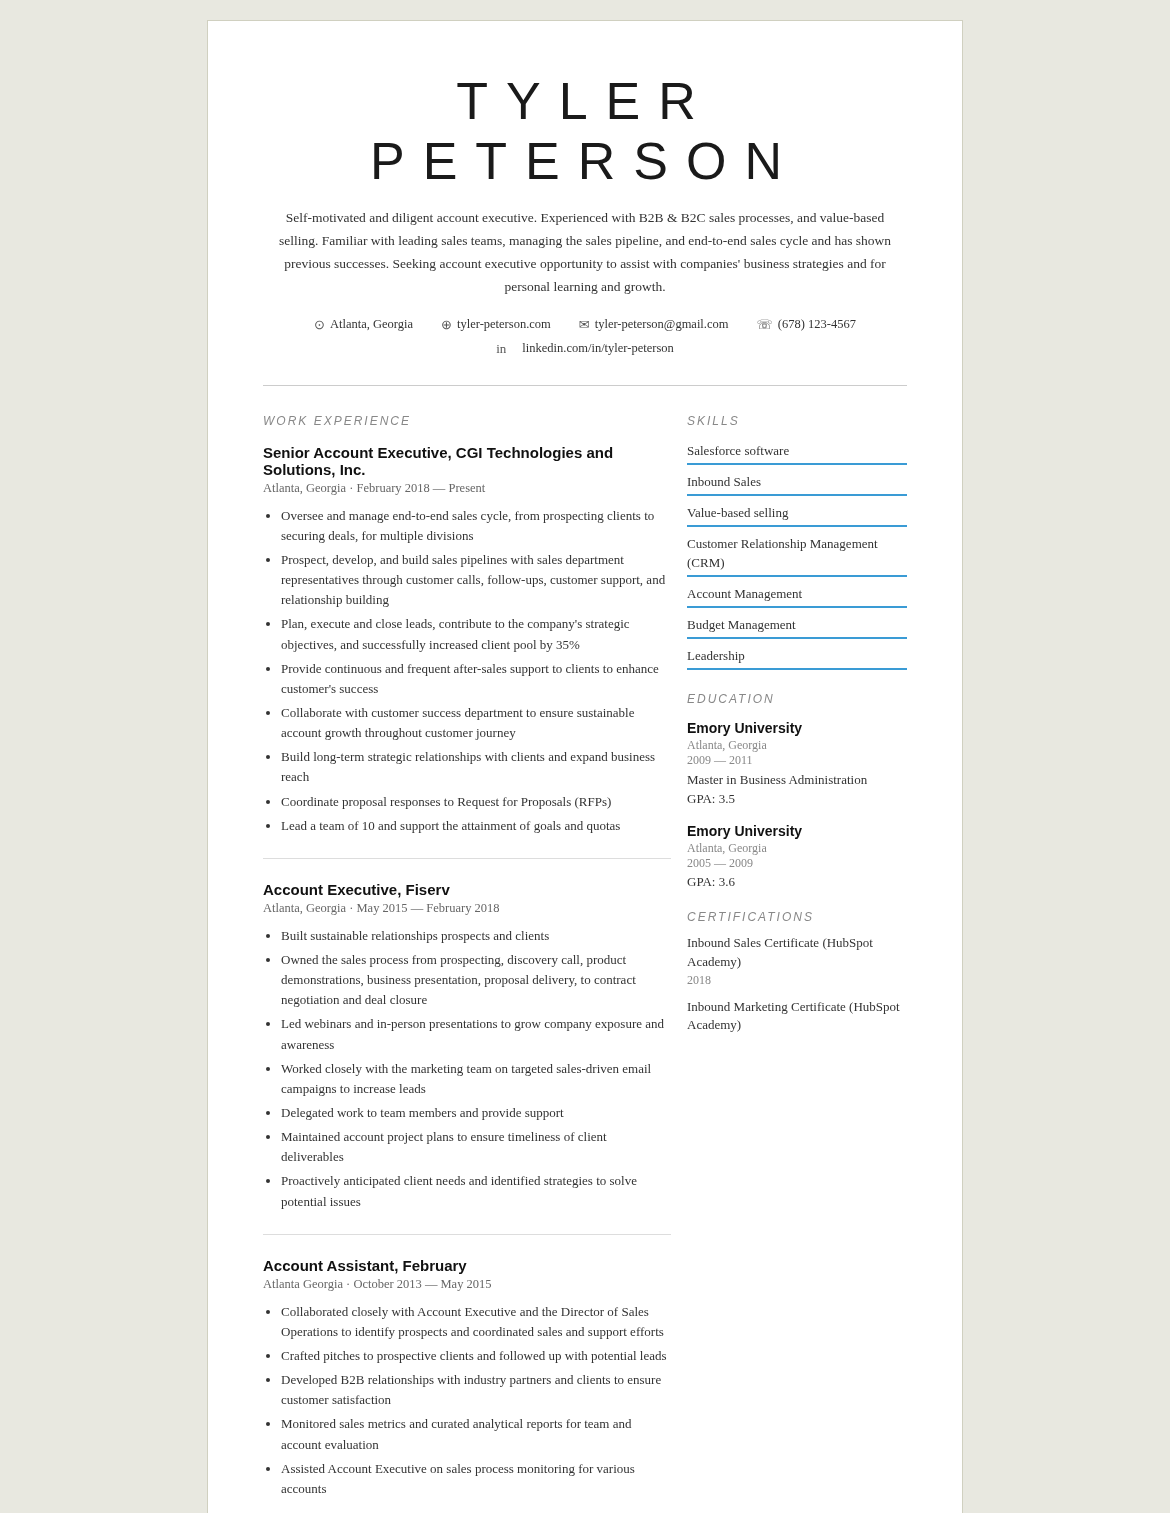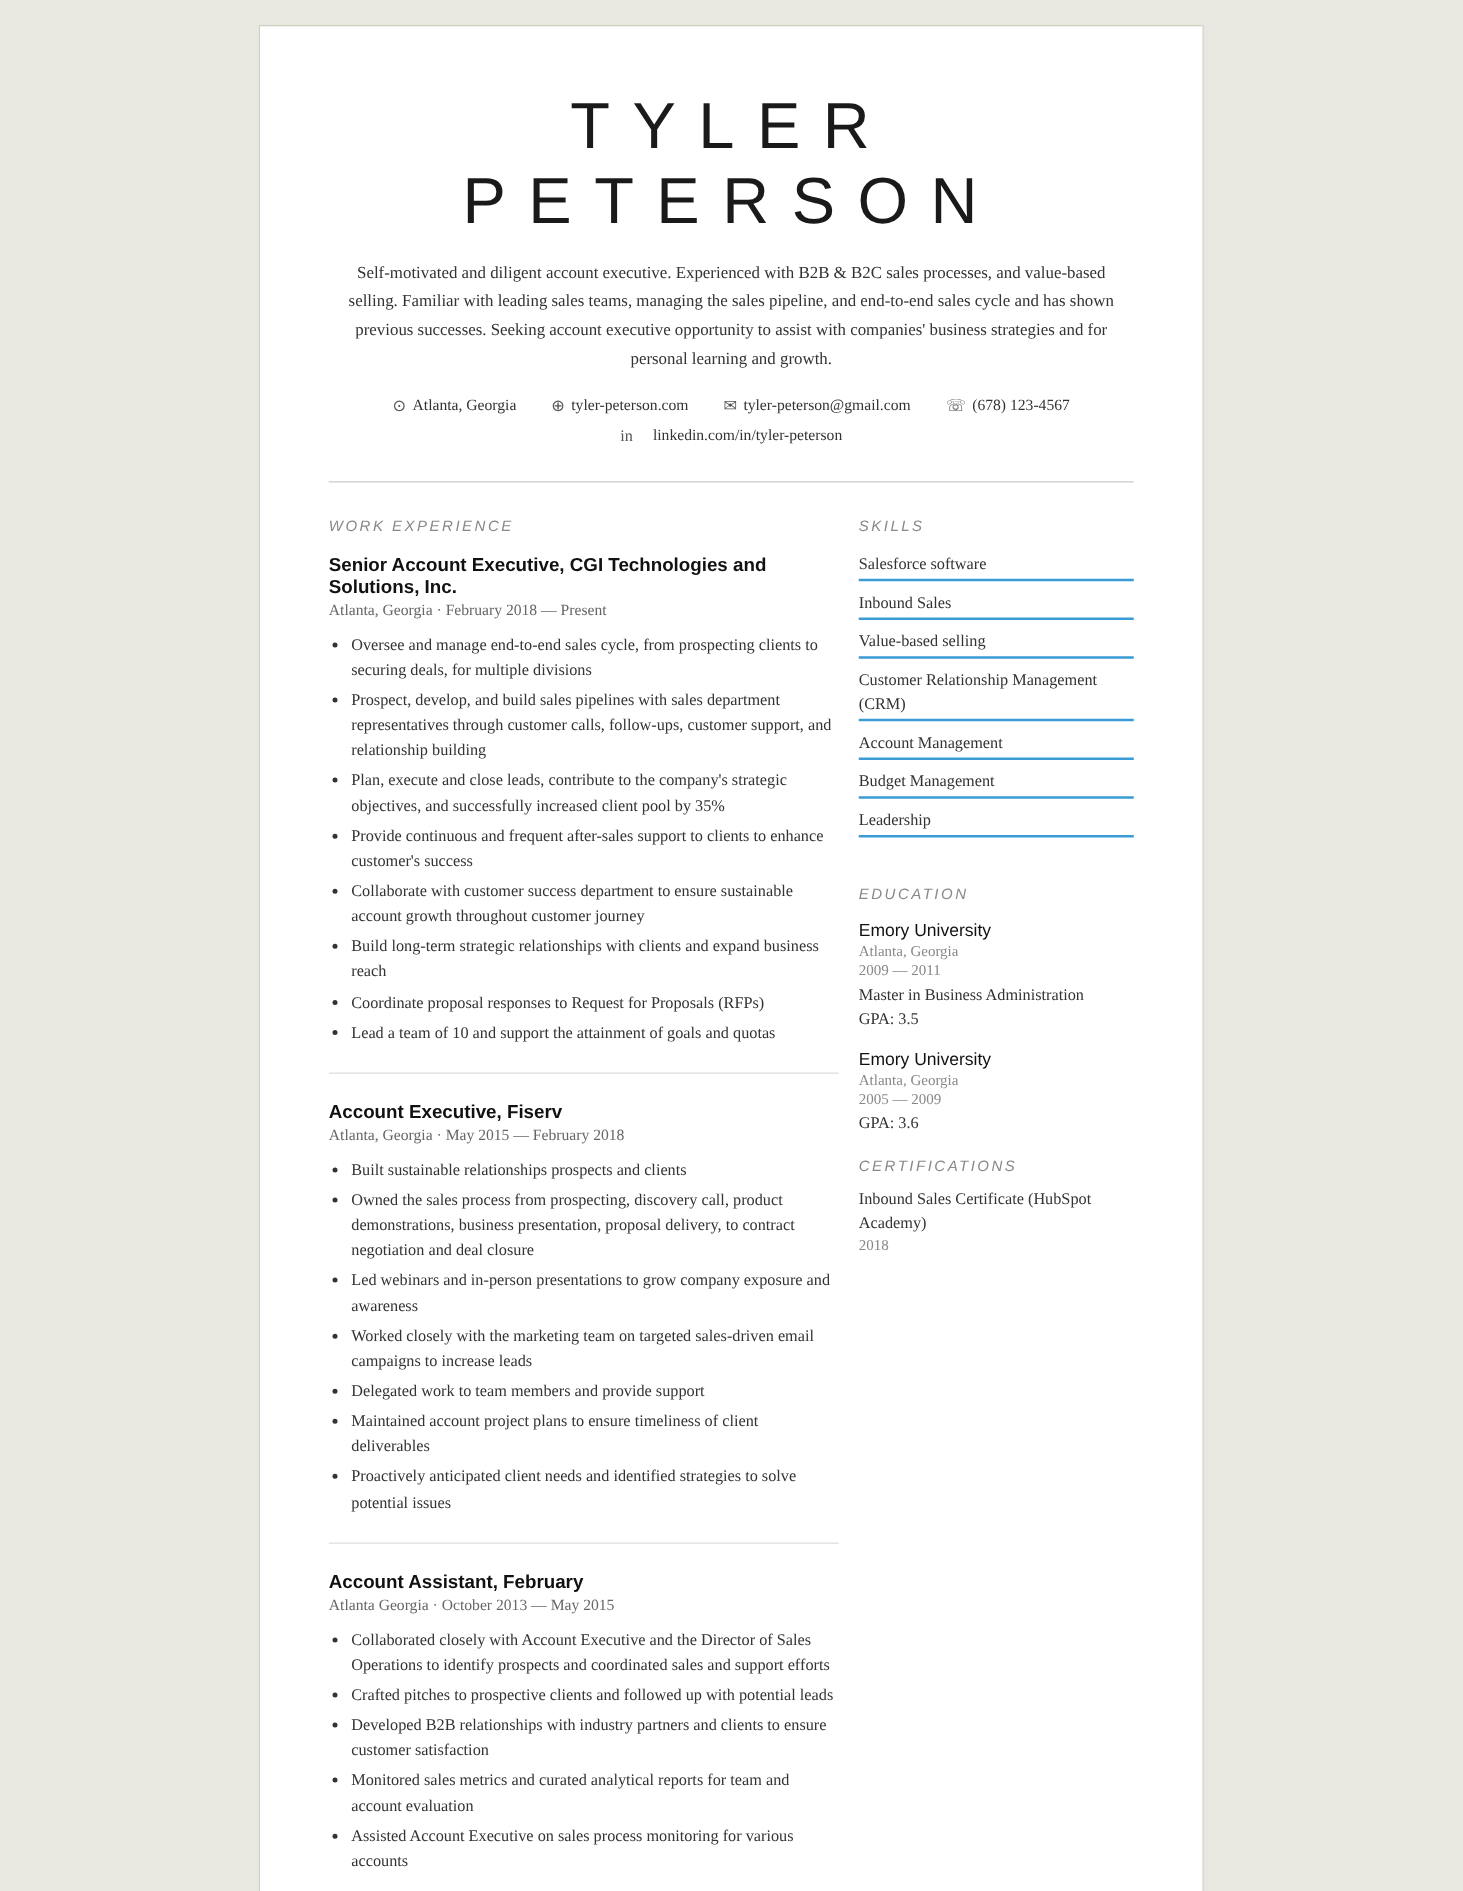--- a/index.html
+++ b/index.html
@@ -145,21 +145,21 @@
       margin-top: 3px;
       margin-bottom: 8px;
     }
     
     .edu-item {
       margin-bottom: 16px;
     }
     .edu-school {
       font-family: 'Arial', sans-serif;
       font-size: 14px;
-      font-weight: 400;
+      font-weight: 700;
       color: #111;
       margin-bottom: 2px;
     }
     .edu-location {
       font-size: 12px;
       color: #888;
     }
     .edu-years {
       font-size: 12px;
       color: #888;
@@ -332,21 +332,21 @@
           <div class="skill-item">
             <div class="skill-name">Budget Management</div>
             <div class="skill-underline"></div>
           </div>
           <div class="skill-item">
             <div class="skill-name">Leadership</div>
             <div class="skill-underline"></div>
           </div>
         </div>
 
-      <div class="section-title" style="margin-top: 38px;">EDUCATION</div>
+      <div class="section-title" style="margin-top: 22px;">EDUCATION</div>
       <div class="education-list">
           <div class="edu-item">
             <div class="edu-school">Emory University</div>
             <div class="edu-location">Atlanta, Georgia</div>
             <div class="edu-years">2009 — 2011</div>
             <div class="edu-degree">Master in Business Administration</div>
             <div class="edu-gpa">GPA: 3.5</div>
           </div>
           <div class="edu-item">
             <div class="edu-school">Emory University</div>
@@ -355,17 +355,20 @@
             <div class="edu-gpa">GPA: 3.6</div>
           </div>
         </div>
 
       <div class="cert-section-title">CERTIFICATIONS</div>
       <div class="certifications-list">
           <div class="cert-item">
             <div class="cert-name">Inbound Sales Certificate (HubSpot Academy)</div>
             <div class="cert-year">2018</div>
           </div>
+          <div class="cert-item">
+            <div class="cert-name">Inbound Marketing Certificate (HubSpot Academy)</div>
+          </div>
         </div>
 
     </div>
   </div>
 </div>
 
 </body></html>

